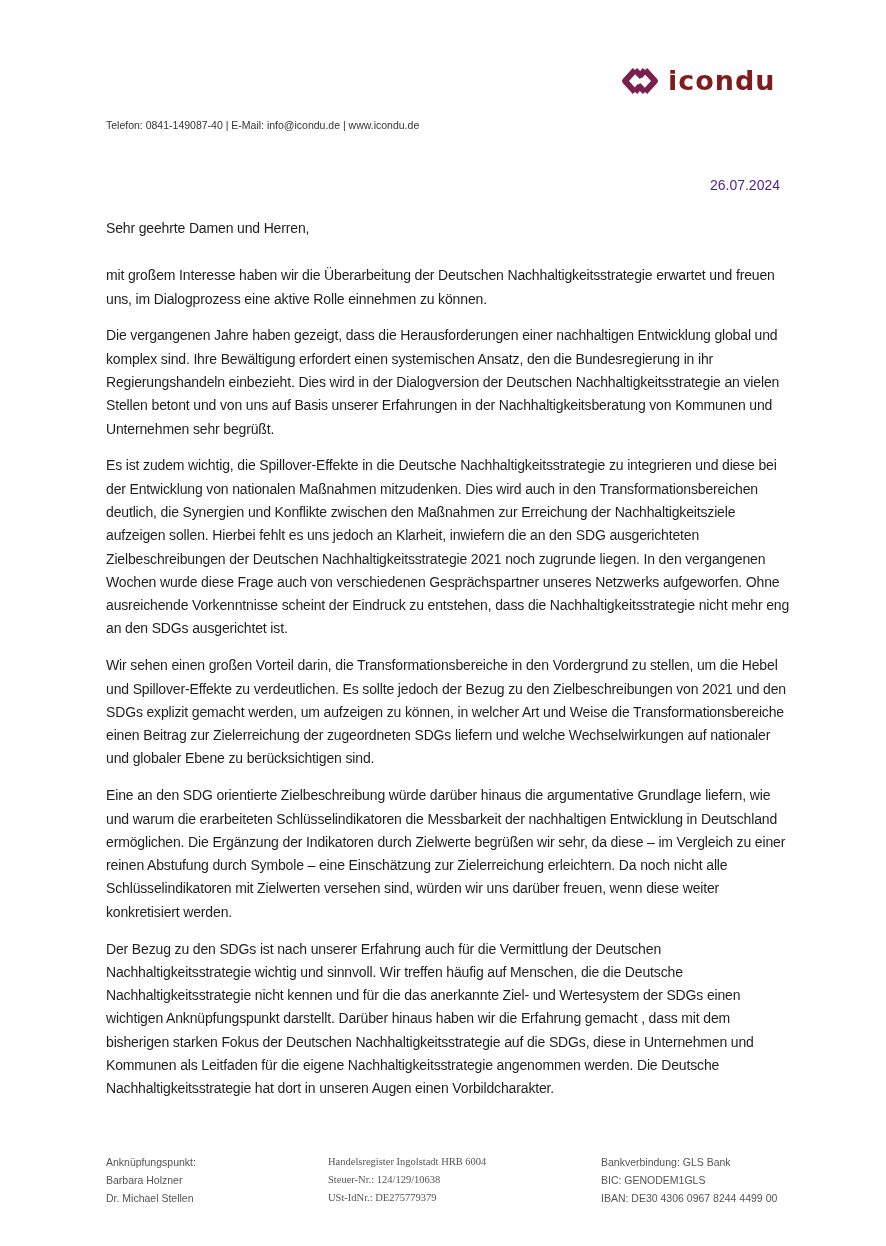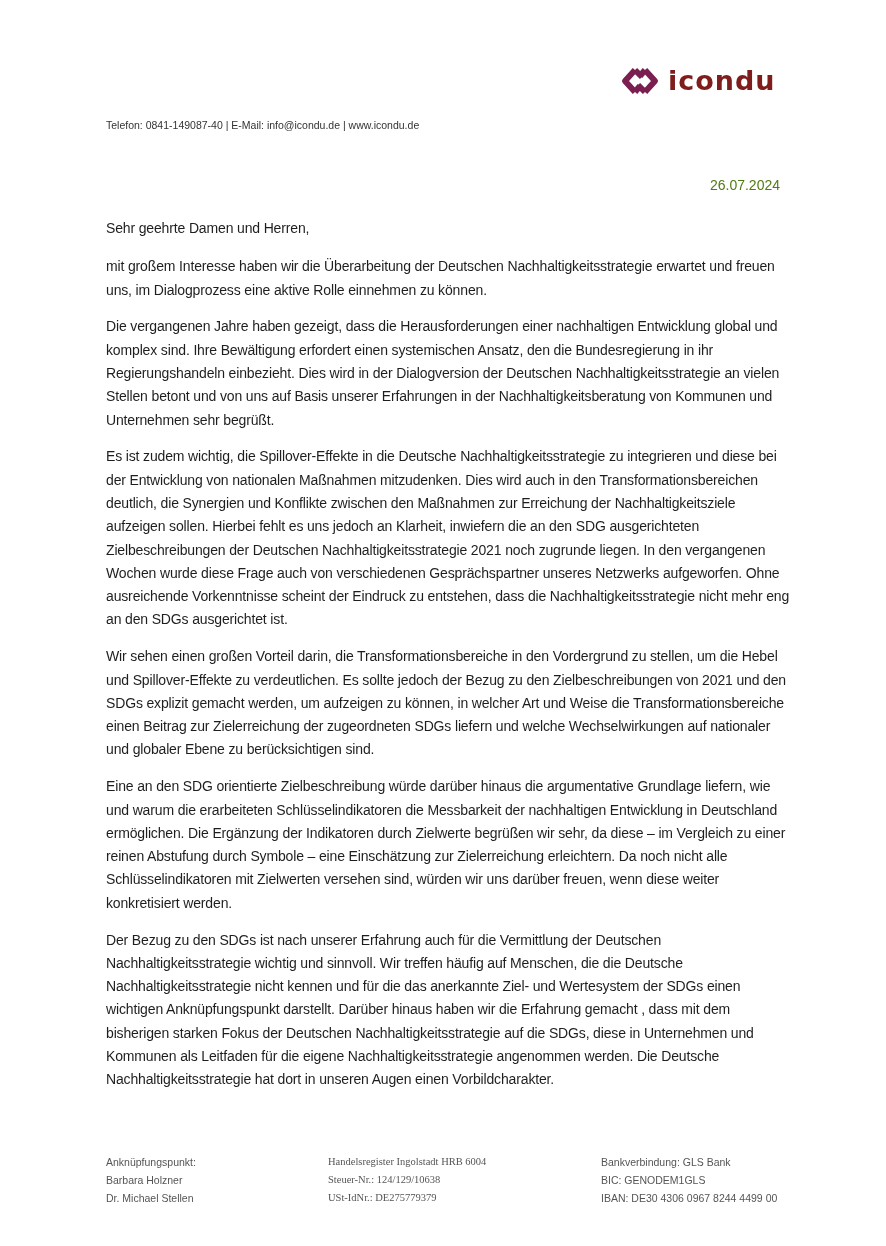--- a/index.html
+++ b/index.html
@@ -3,25 +3,25 @@
 <meta charset="utf-8">
 <style>
   html, body { margin: 0; padding: 0; background: #ffffff; }
   body { width: 886px; height: 1246px; position: relative; overflow: hidden;
          font-family: "Liberation Sans Narrow", "Liberation Sans", sans-serif; color: #1e1e1e; }
   .logo { position: absolute; left: 618px; top: 64px; display: flex; align-items: center; }
   .logo svg { display: block; }
   .logo-text { font-family: "DejaVu Sans", sans-serif; font-weight: bold; font-size: 27px; color: #7f1d1d;
                letter-spacing: 1px; margin-left: 6px; line-height: 34px; }
   .sender { position: absolute; left: 106px; top: 118px; font-size: 10.5px; line-height: 15px; color: #333; }
-  .date { position: absolute; right: 106px; top: 177px; font-size: 14px; color: #4d7c0f; }
+  .date { position: absolute; right: 106px; top: 177px; font-size: 14px; color: #4c1d95; }
   .body-text { position: absolute; left: 106px; top: 217px; width: 690px; font-size: 14px; line-height: 23.3px;
                color: #1e1e1e; letter-spacing: -0.15px; }
   .body-text p { margin: 0 0 13.5px 0; }
-  .body-text p.salutation { margin-bottom: 15px; }
+  .body-text p.salutation { margin-bottom: 24px; }
   .footer { position: absolute; top: 1153px; left: 0; width: 886px; font-size: 10.5px; line-height: 18px; color: #555; }
   .footer .col { position: absolute; top: 0; }
   .footer .c1 { left: 106px; }
   .footer .c2 { left: 328px; font-family: Liberation Serif, serif; }
   .footer .c3 { left: 601px; }
   .footer div.line { white-space: nowrap; }
 </style>
 </head>
 <body>
 

